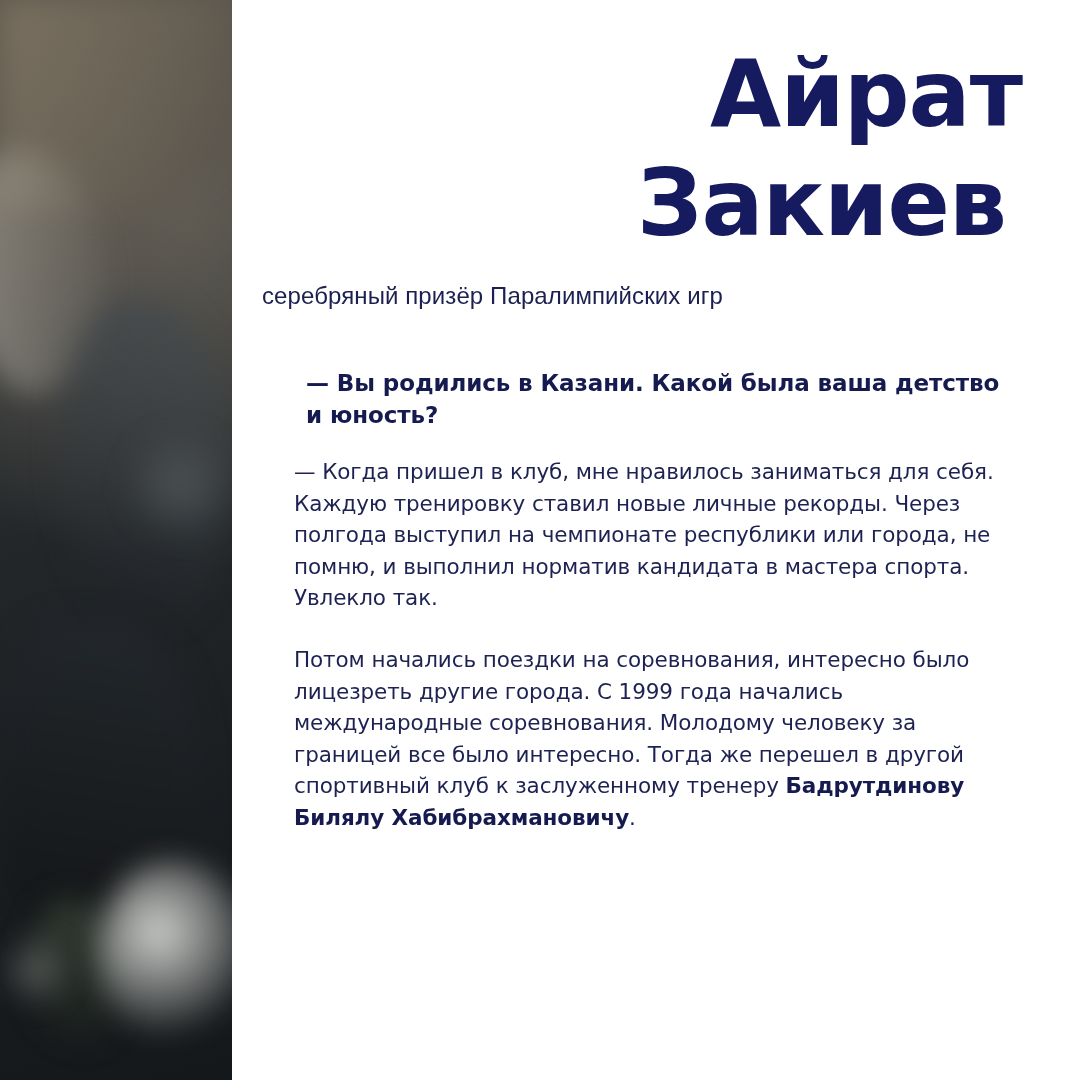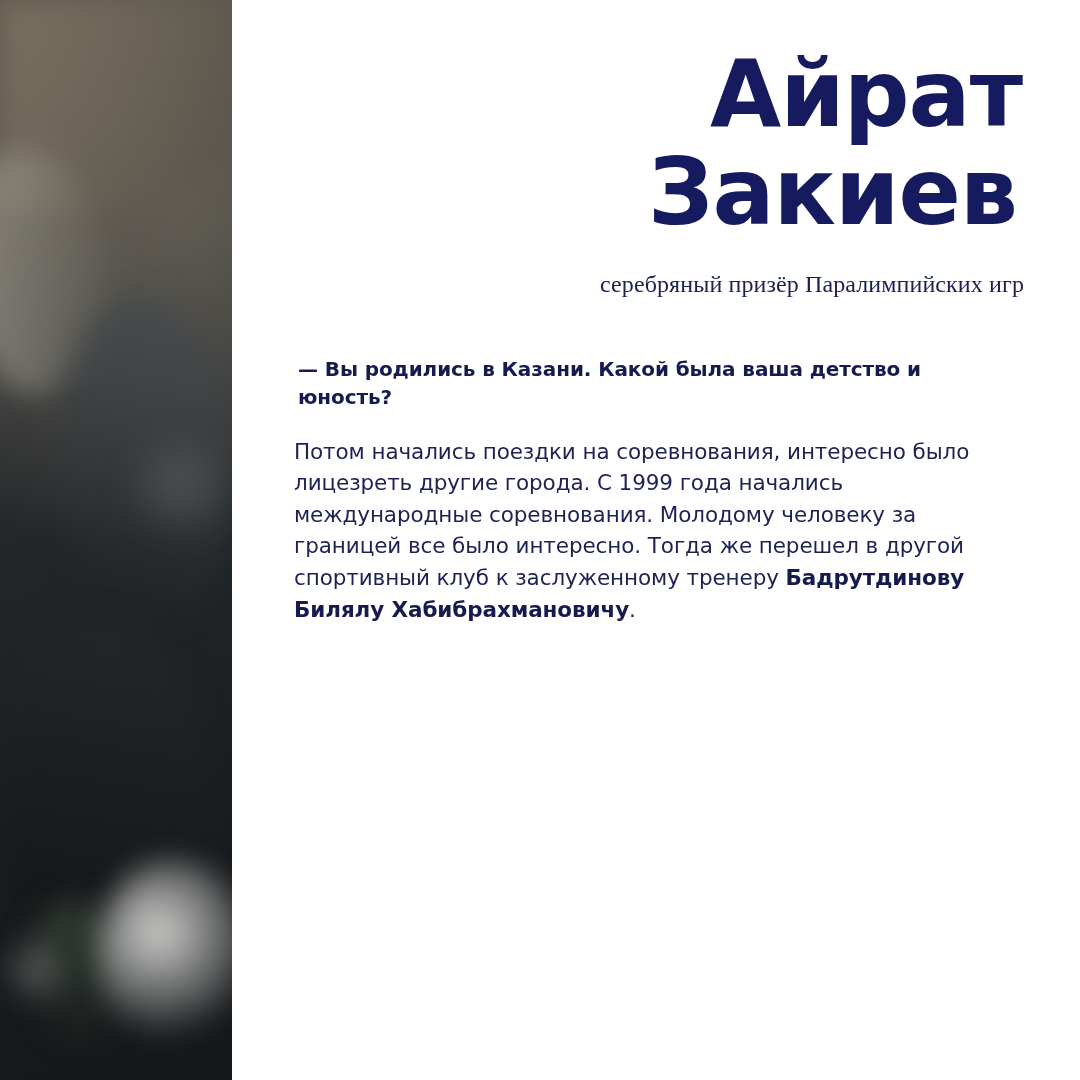--- a/index.html
+++ b/index.html
@@ -104,46 +104,46 @@
     letter-spacing: -1px;
     line-height: 0.97;
   }
   .title-first {
     font-size: 92px;
     margin: 0;
     padding-top: 6px;
   }
   .title-last {
     font-size: 92px;
-    margin: 5px;
+    margin: 16px;
     padding-top: 4px;
   }
   .subtitle {
-    text-align: right;
-    font-family: Liberation Serif, serif;
+    text-align: left;
+    font-family: Liberation Sans, sans-serif;
     font-size: 24px;
     font-weight: 400;
     color: #1b2050;
     margin-top: 34px;
     letter-spacing: 0.1px;
   }
 
   .interview {
     margin-top: 58px;
     padding-left: 32px;
     padding-right: 14px;
     color: #1b2050;
   }
   .q {
     font-family: "DejaVu Sans", sans-serif;
     font-weight: 700;
-    font-size: 20px;
+    font-size: 23px;
     line-height: 1.38;
     color: #151a4f;
-    margin: 0 0 26px 4px;
+    margin: 0 0 26px 12px;
     letter-spacing: -0.1px;
   }
   .a {
     font-family: "DejaVu Sans", sans-serif;
     font-weight: 400;
     font-size: 21.5px;
     line-height: 1.47;
     color: #1d2252;
     margin: 0 0 30px 0;
     letter-spacing: -0.1px;
@@ -179,18 +179,19 @@
     </div>
 
     <div class="subtitle">серебряный призёр Паралимпийских игр</div>
 
     <div class="interview">
 
       <p class="q">— Вы родились в Казани. Какой была ваша детство и юность?</p>
 
 
 
+      <p class="a"><span>— Когда пришел в клуб, мне нравилось заниматься для себя. Каждую тренировку ставил новые личные рекорды. Через полгода выступил на чемпионате республики или города, не помню, и выполнил норматив кандидата в мастера спорта. Увлекло так.</span></p>
 
       <p class="a"><span>Потом начались поездки на соревнования, интересно было лицезреть другие города. С 1999 года начались международные соревнования. Молодому человеку за границей все было интересно. Тогда же перешел в другой спортивный клуб к заслуженному тренеру </span><b>Бадрутдинову Билялу Хабибрахмановичу</b><span>.</span></p>
 
     </div>
   </div>
 </div>
 
 </body></html>

